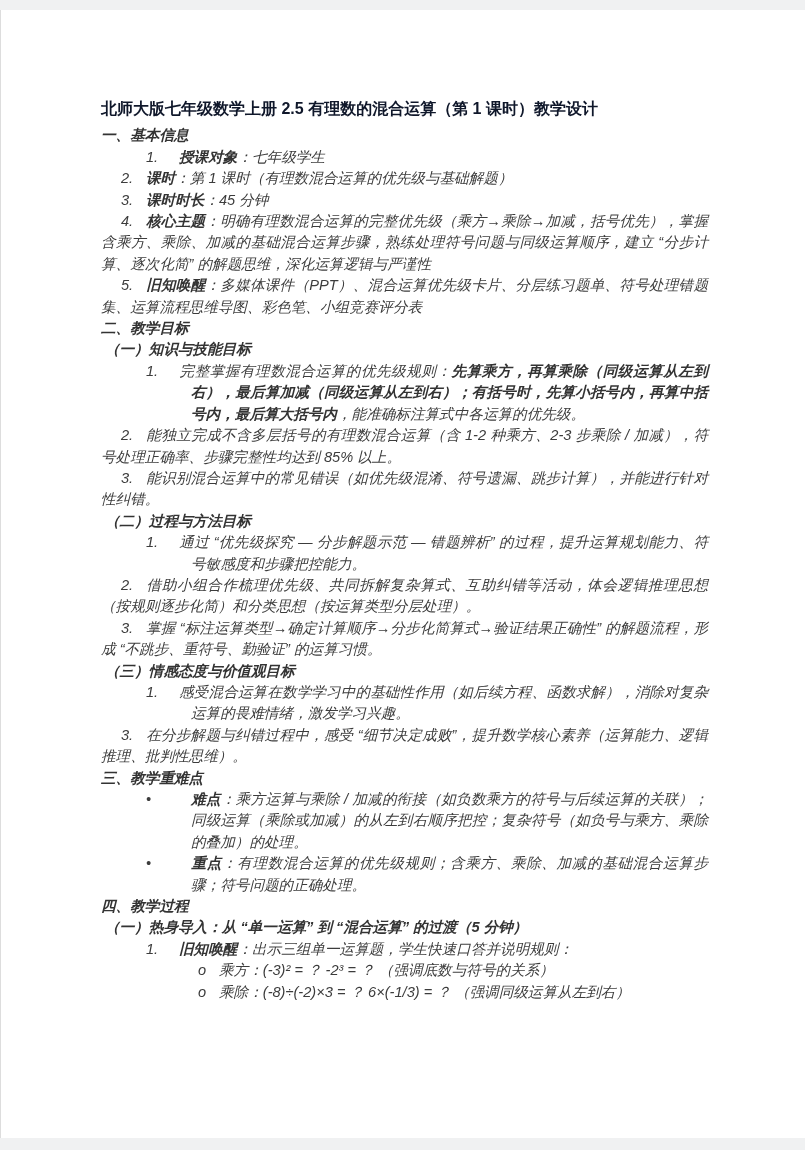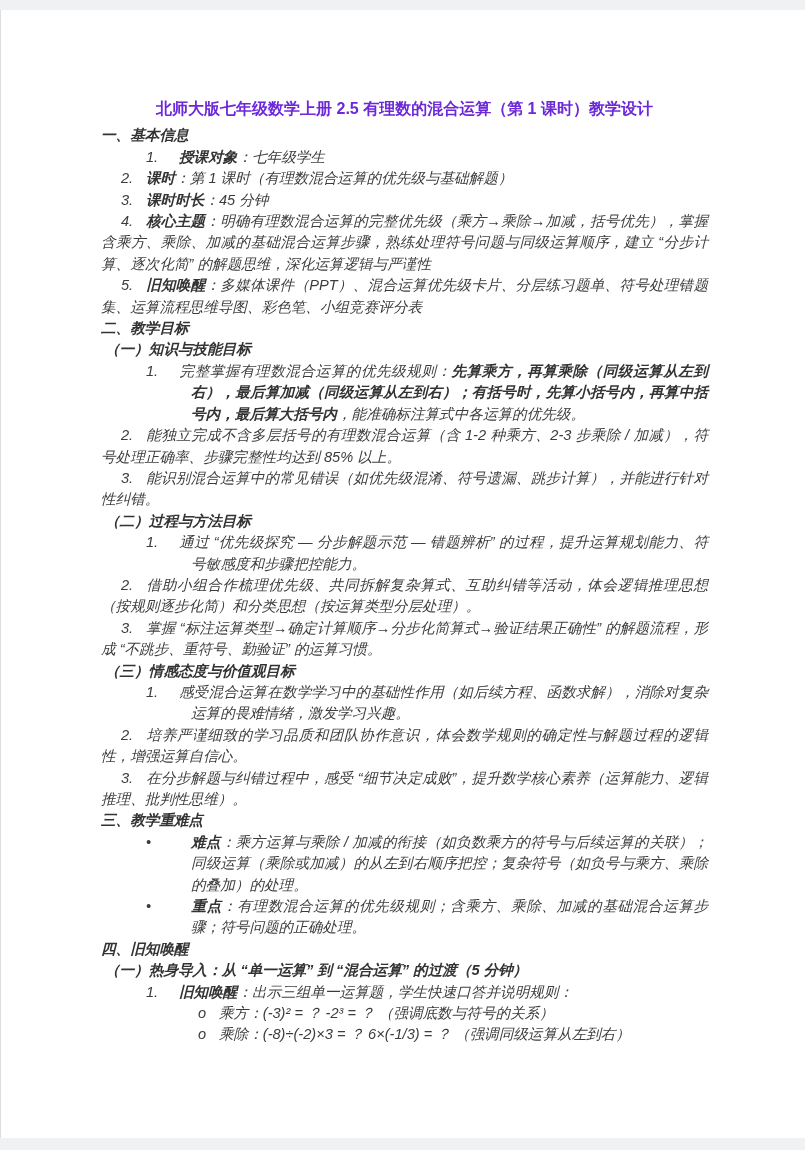--- a/index.html
+++ b/index.html
@@ -18,22 +18,21 @@
   .content {
     padding: 88px 97px 40px 100px;
     color: #3c3c3c;
     font-size: 14.6px;
     line-height: 21.4px;
     text-align: justify;
   }
   .title {
     font-size: 16px;
     font-weight: 700;
-    color: #6d28d9;
-    text-align: center;
+    color: #0f172a;
     margin: 0 0 6px 0;
     line-height: 21.4px;
   }
   .sec { font-weight: 700; color: #333333; margin: 0; }
   .sub { font-weight: 700; color: #333333; margin: 0; padding-left: 4px; }
   p { margin: 0; font-style: italic; }
   .lb { font-weight: 700; color: #333333; }
   b  { font-weight: 700; color: #333333; }
   
   .li-a { padding-left: 90px; text-indent: -45px; }
@@ -70,27 +69,26 @@
     <p class="li-b"><span class="num">2.</span><span>能独立完成不含多层括号的有理数混合运算（含 1-2 种乘方、2-3 步乘除 / 加减），符号处理正确率、步骤完整性均达到 85% 以上。</span></p>
     <p class="li-b"><span class="num">3.</span><span>能识别混合运算中的常见错误（如优先级混淆、符号遗漏、跳步计算），并能进行针对性纠错。</span></p>
 
     <p class="sub">（二）过程与方法目标</p>
     <p class="li-a"><span class="num">1.</span><span>通过 “优先级探究 — 分步解题示范 — 错题辨析” 的过程，提升运算规划能力、符号敏感度和步骤把控能力。</span></p>
     <p class="li-b"><span class="num">2.</span><span>借助小组合作梳理优先级、共同拆解复杂算式、互助纠错等活动，体会逻辑推理思想（按规则逐步化简）和分类思想（按运算类型分层处理）。</span></p>
     <p class="li-b"><span class="num">3.</span><span>掌握 “标注运算类型→确定计算顺序→分步化简算式→验证结果正确性” 的解题流程，形成 “不跳步、重符号、勤验证” 的运算习惯。</span></p>
 
     <p class="sub">（三）情感态度与价值观目标</p>
     <p class="li-a"><span class="num">1.</span><span>感受混合运算在数学学习中的基础性作用（如后续方程、函数求解），消除对复杂运算的畏难情绪，激发学习兴趣。</span></p>
-    <p class="li-b"><span class="num">2.</span><span>培养严谨细致的学习品质和团队协作意识，体会数学规则的确定性与解题过程的逻辑性，增强运算自信心。</span></p>
     <p class="li-b"><span class="num">3.</span><span>在分步解题与纠错过程中，感受 “细节决定成败”，提升数学核心素养（运算能力、逻辑推理、批判性思维）。</span></p>
 
     <p class="sec">三、教学重难点</p>
     <p class="li-bullet"><span class="marker">•</span><span class="lb">难点</span><span>：乘方运算与乘除 / 加减的衔接（如负数乘方的符号与后续运算的关联）；同级运算（乘除或加减）的从左到右顺序把控；复杂符号（如负号与乘方、乘除的叠加）的处理。</span></p>
     <p class="li-bullet"><span class="marker">•</span><span class="lb">重点</span><span>：有理数混合运算的优先级规则；含乘方、乘除、加减的基础混合运算步骤；符号问题的正确处理。</span></p>
 
-    <p class="sec">四、旧知唤醒</p>
+    <p class="sec">四、教学过程</p>
     <p class="sub">（一）热身导入：从 “单一运算” 到 “混合运算” 的过渡（5 分钟）</p>
     <p class="li-a"><span class="num">1.</span><span class="lb">旧知唤醒</span><span>：出示三组单一运算题，学生快速口答并说明规则：</span></p>
     <p class="li-sub"><span class="marker">o</span><span>乘方：(-3)² = ？  -2³ = ？ （强调底数与符号的关系）</span></p>
     <p class="li-sub"><span class="marker">o</span><span>乘除：(-8)÷(-2)×3 = ？  6×(-1/3) = ？ （强调同级运算从左到右）</span></p>
 
   </div>
 </div>
 
 </body></html>

